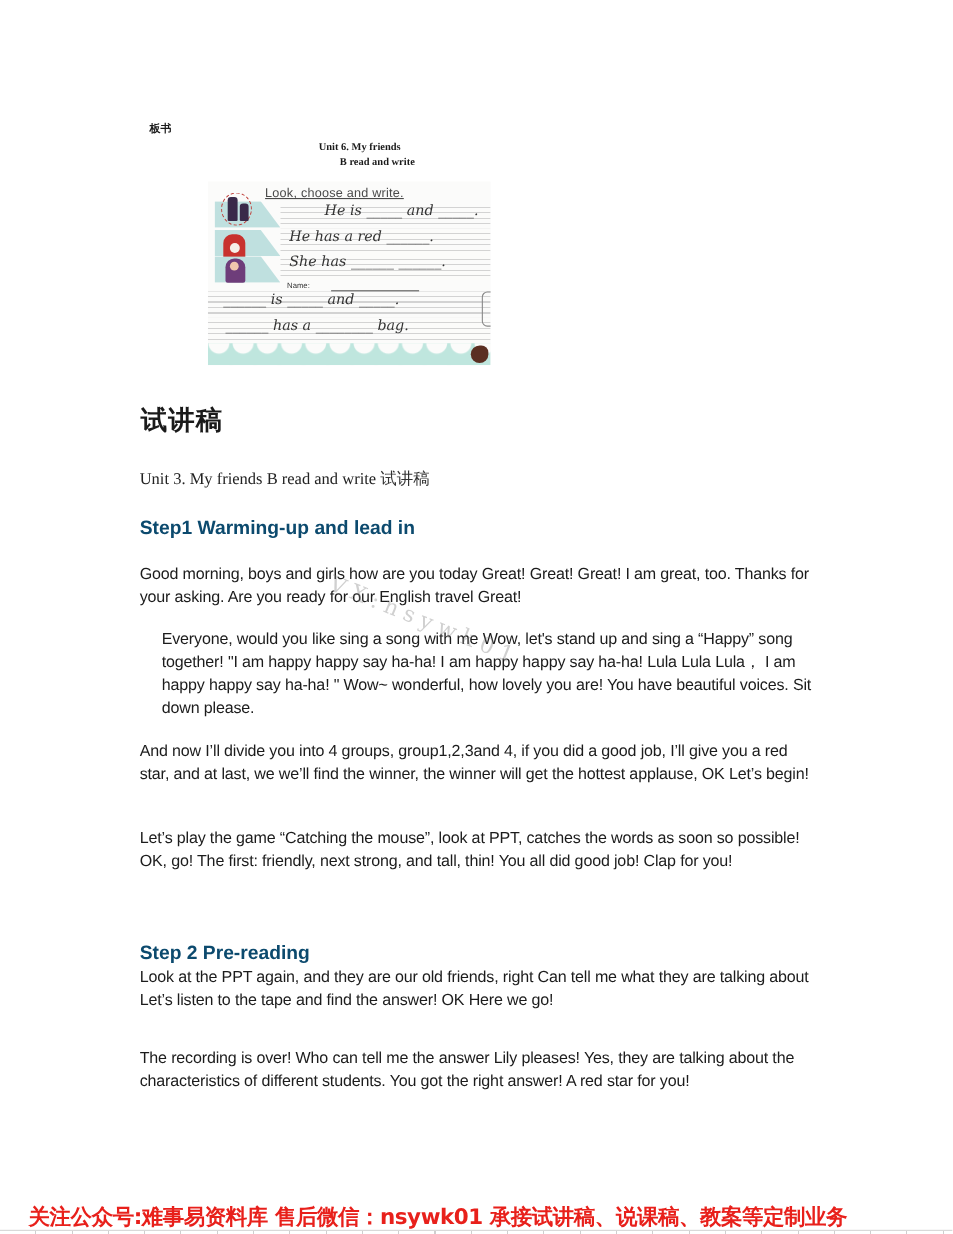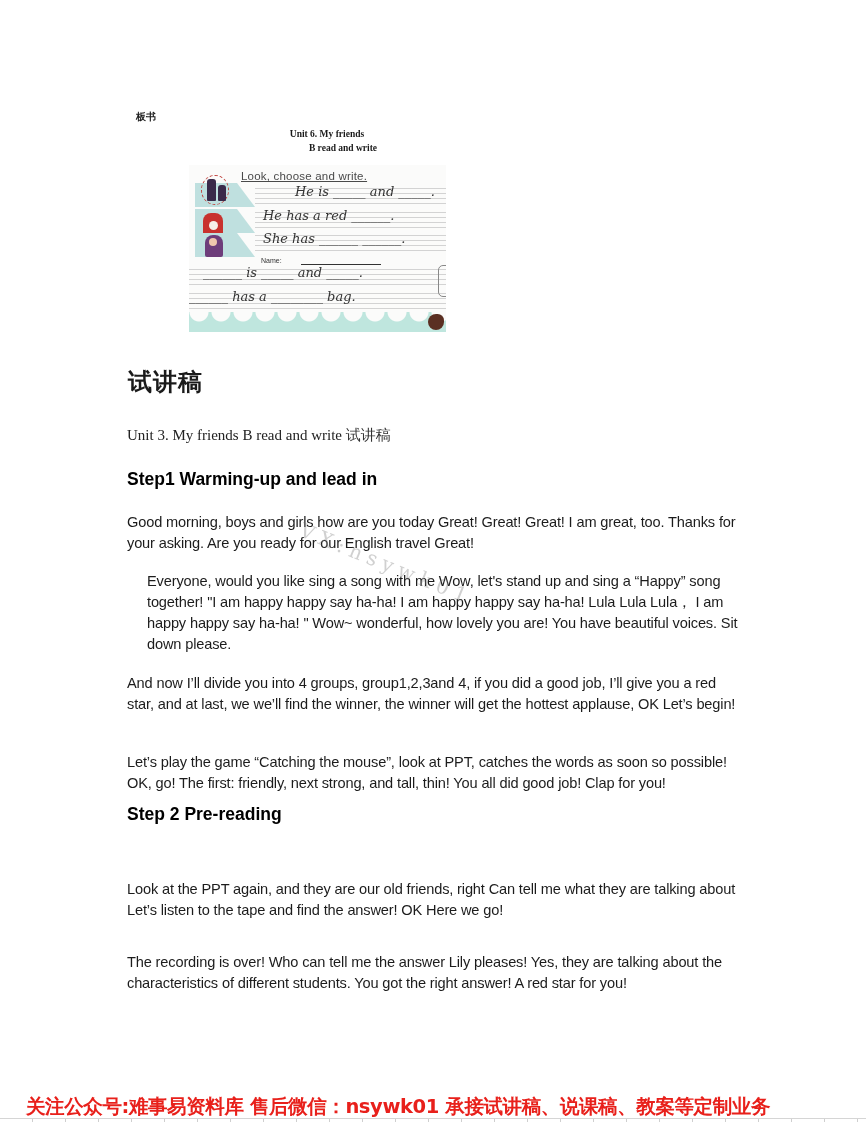--- a/index.html
+++ b/index.html
@@ -34,21 +34,21 @@
   .person { position: absolute; background: #3a2a4a; border-radius: 3px 3px 1px 1px; }
   .santa { position: absolute; left: 14px; top: 48px; width: 20px; height: 22px; background: #c8322e; border-radius: 8px 8px 2px 2px; }
   .santa-face { position: absolute; left: 20px; top: 56px; width: 9px; height: 9px; background: #f6efe8; border-radius: 50%; }
   .girl { position: absolute; left: 16px; top: 70px; width: 18px; height: 22px; background: #6e3d7a; border-radius: 8px 8px 2px 2px; }
   .girl-face { position: absolute; left: 20px; top: 73px; width: 8px; height: 8px; background: #f0c7ad; border-radius: 50%; }
 
   .h1 { left: 128px; top: 366px; font-size: 24px; font-weight: bold; font-family: "DejaVu Sans", sans-serif; letter-spacing: 1px; }
   .subtitle { left: 127px; top: 426px; font-size: 15px; color: #222; font-family: Liberation Serif, serif; }
   .subtitle .cn { color: #333; }
 
-  .h2 { left: 127px; font-size: 17.5px; font-weight: bold; color: #000000; }
+  .h2 { left: 127px; font-size: 17.5px; font-weight: bold; color: #0c4a6e; }
   .para { left: 127px; width: 612px; font-size: 14.6px; line-height: 21px; color: #1c1c1c; letter-spacing: -0.15px; }
 
   .watermark { left: 305px; top: 518px; font-family: "DejaVu Serif", serif; font-size: 20px; color: rgba(120,120,120,0.35);
                transform: rotate(22deg); transform-origin: left top; letter-spacing: 6px; }
 
   .footer-banner { left: 0; top: 1093px; width: 796px; text-align: center; color: #e8201b; font-weight: bold;
                    font-size: 19.5px; font-family: "DejaVu Sans", sans-serif; letter-spacing: -0.4px; white-space: nowrap; }
   .footer-rule { left: 0; top: 1118px; width: 866px; height: 4px; border-top: 1px solid #d5d5d5;
                  background: repeating-linear-gradient(to right, transparent 0, transparent 32px, #cfcfcf 32px, #cfcfcf 33px); }
 </style>
@@ -91,38 +91,38 @@
   <div class="ws-name-line"></div>
 
   <div class="ws-row" style="top:100px;">
       <div class="ws-lines"></div>
     </div>
   <div class="ws-text" style="left:14px;top:100px;font-style:italic;">______ is _____ and _____.</div>
 
   <div class="ws-row" style="top:124px;">
       <div class="ws-lines"></div>
     </div>
-  <div class="ws-text" style="left:0;top:124px;">______ has a ________ bag.</div>
+  <div class="ws-text" style="left:16px;top:124px;">______ has a ________ bag.</div>
 
   <div class="ws-sidebox"></div>
   <div class="ws-footer"></div>
   <div class="ws-blob"></div>
 </div>
 
 <div class="abs h1">试讲稿</div>
 <div class="abs subtitle">
   <span>Unit 3. My friends B read and write </span><span class="cn">试讲稿</span>
 </div>
 
 <div class="abs h2" style="top:469px;">Step1 Warming-up and lead in</div>
 <div class="abs para" style="top:512px;">Good morning, boys and girls how are you today Great! Great! Great! I am great, too. Thanks for your asking. Are you ready for our English travel Great!</div>
 <div class="abs para" style="top:571px;margin-left:20px;">Everyone, would you like sing a song with me Wow, let's stand up and sing a “Happy” song together! "I am happy happy say ha-ha! I am happy happy say ha-ha! Lula Lula Lula， I am happy happy say ha-ha! " Wow~ wonderful, how lovely you are! You have beautiful voices. Sit down please.</div>
 <div class="abs para" style="top:673px;">And now I’ll divide you into 4 groups, group1,2,3and 4, if you did a good job, I’ll give you a red star, and at last, we we’ll find the winner, the winner will get the hottest applause, OK Let’s begin!</div>
 <div class="abs para" style="top:752px;">Let’s play the game “Catching the mouse”, look at PPT, catches the words as soon so possible! OK, go! The first: friendly, next strong, and tall, thin! You all did good job! Clap for you!</div>
 
-<div class="abs h2" style="top:804px;">Step 2 Pre-reading</div>
+<div class="abs h2" style="top:856px;">Step 2 Pre-reading</div>
 <div class="abs para" style="top:879px;">Look at the PPT again, and they are our old friends, right Can tell me what they are talking about Let’s listen to the tape and find the answer! OK Here we go!</div>
 <div class="abs para" style="top:952px;">The recording is over! Who can tell me the answer Lily pleases! Yes, they are talking about the characteristics of different students. You got the right answer! A red star for you!</div>
 
 <div class="abs watermark">VX:nsywk01</div>
 
 <div class="abs footer-banner">关注公众号:难事易资料库  售后微信：nsywk01   承接试讲稿、说课稿、教案等定制业务</div>
 <div class="abs footer-rule"></div>
 
 </body></html>

